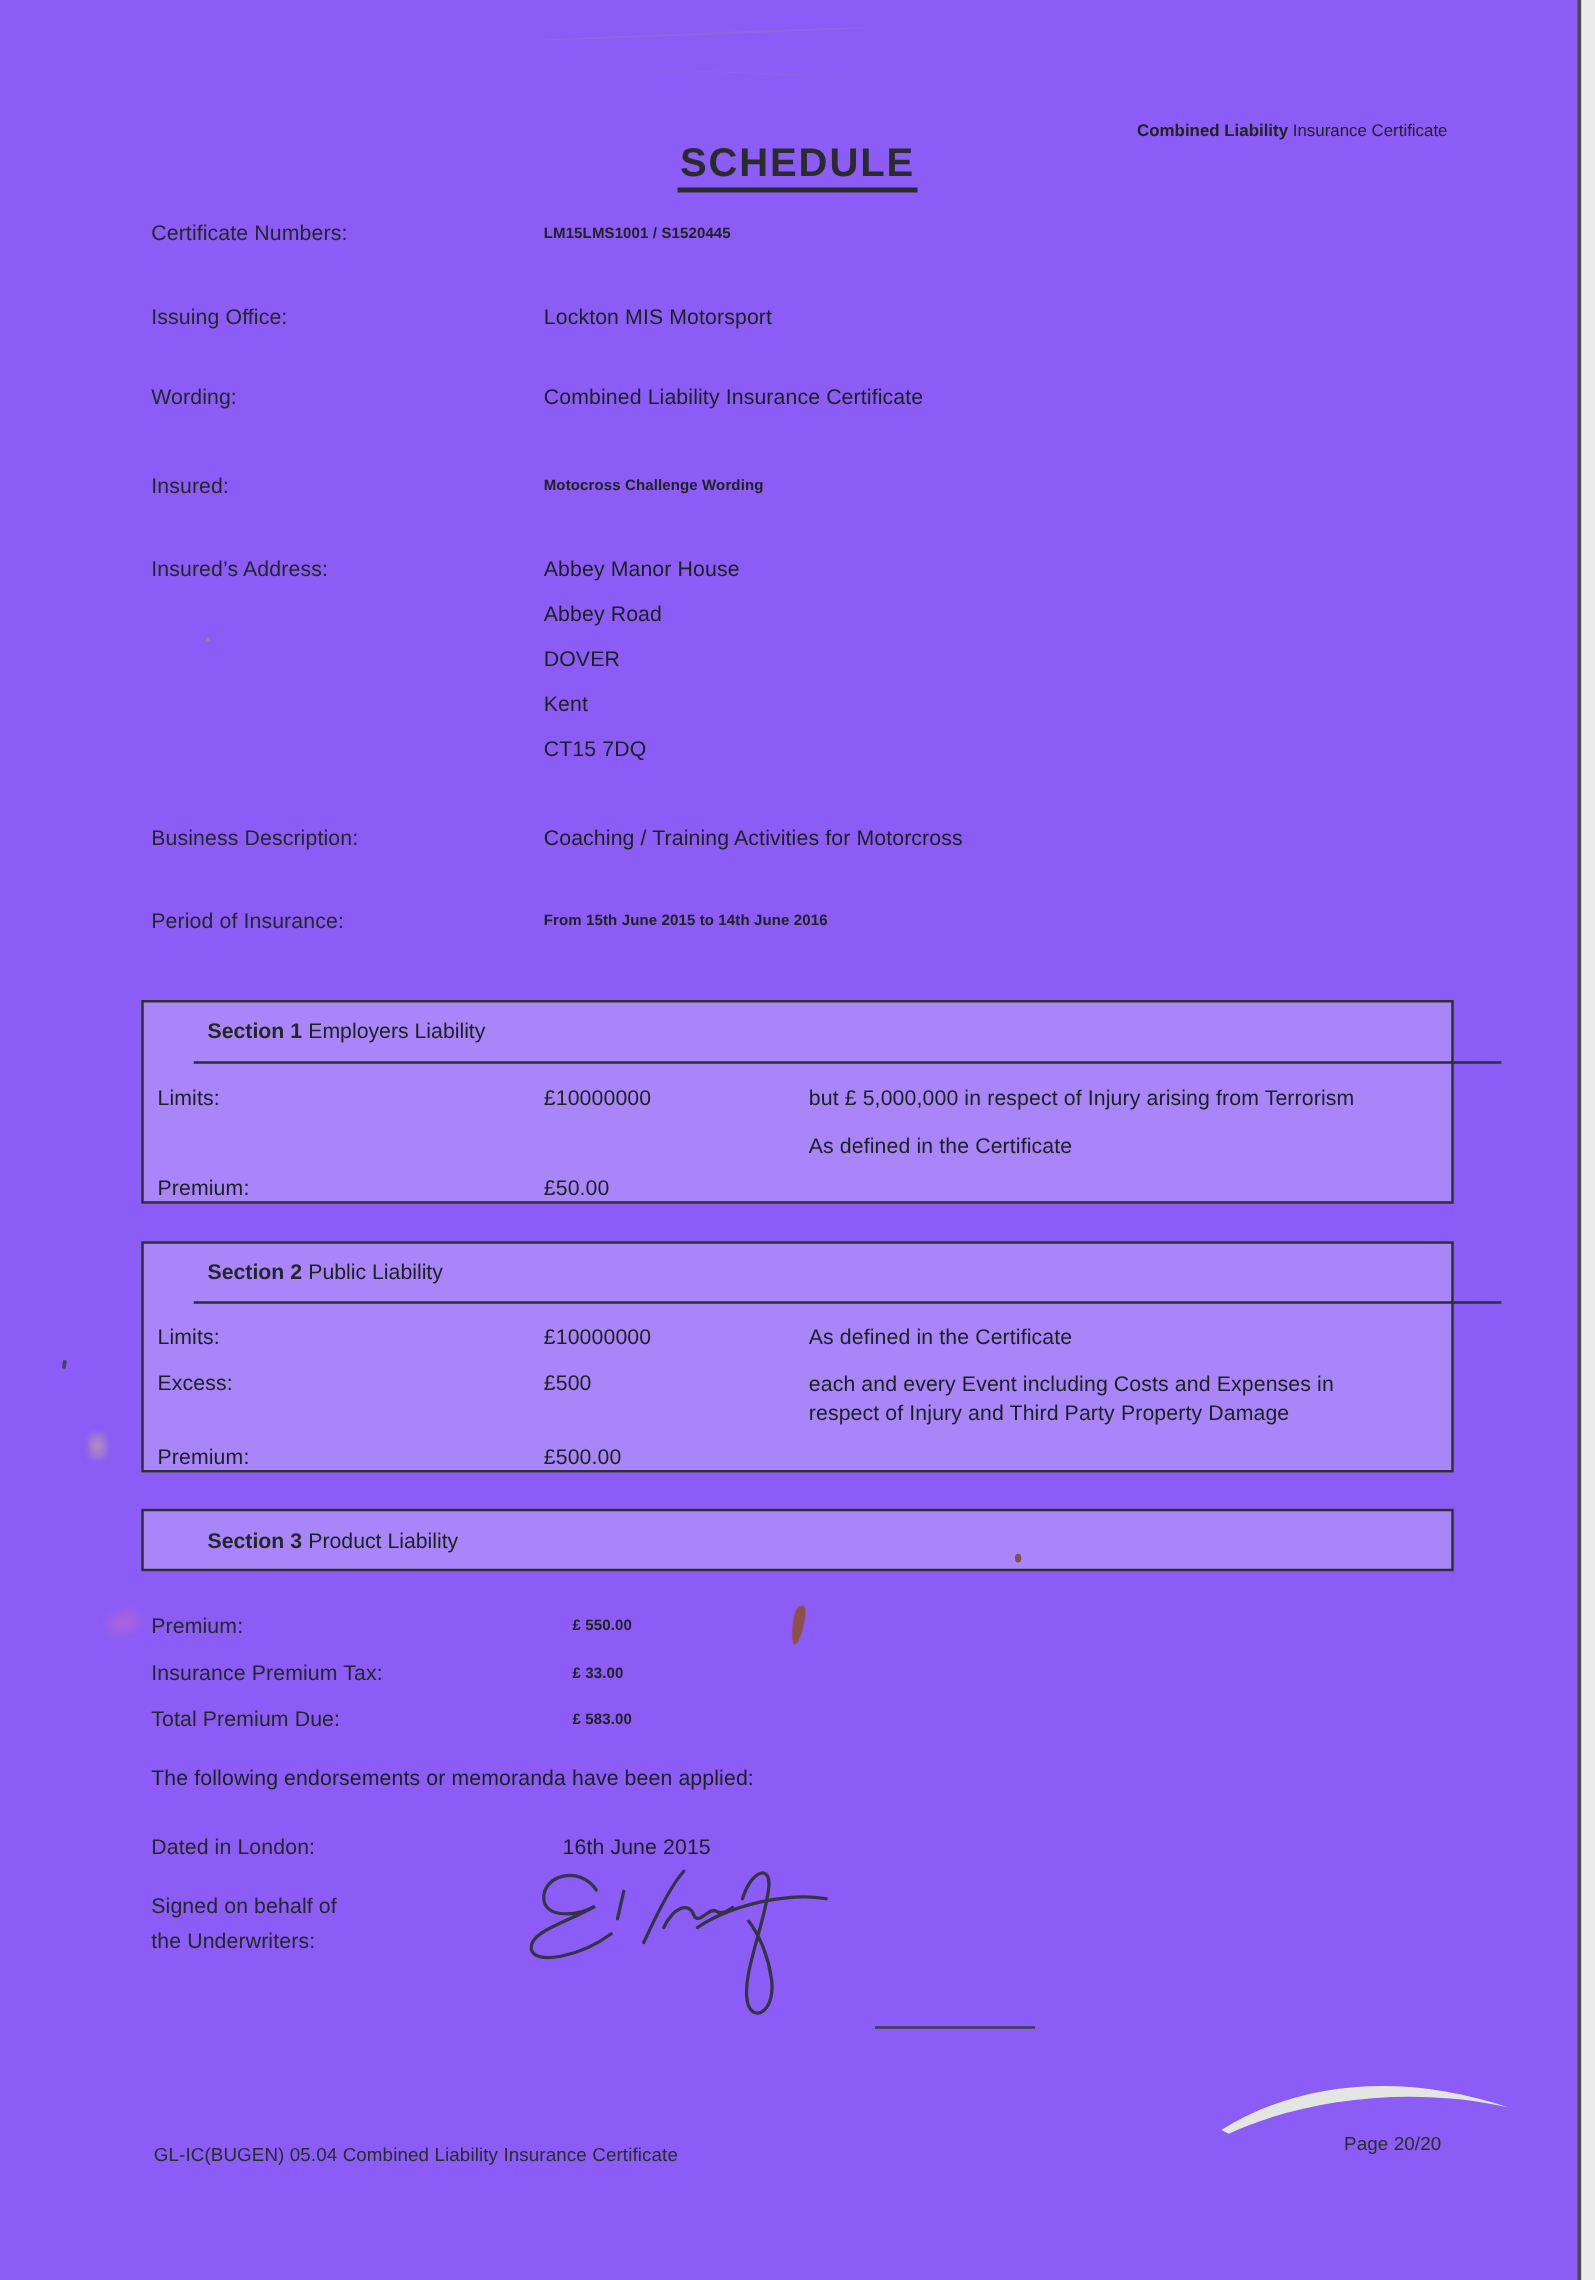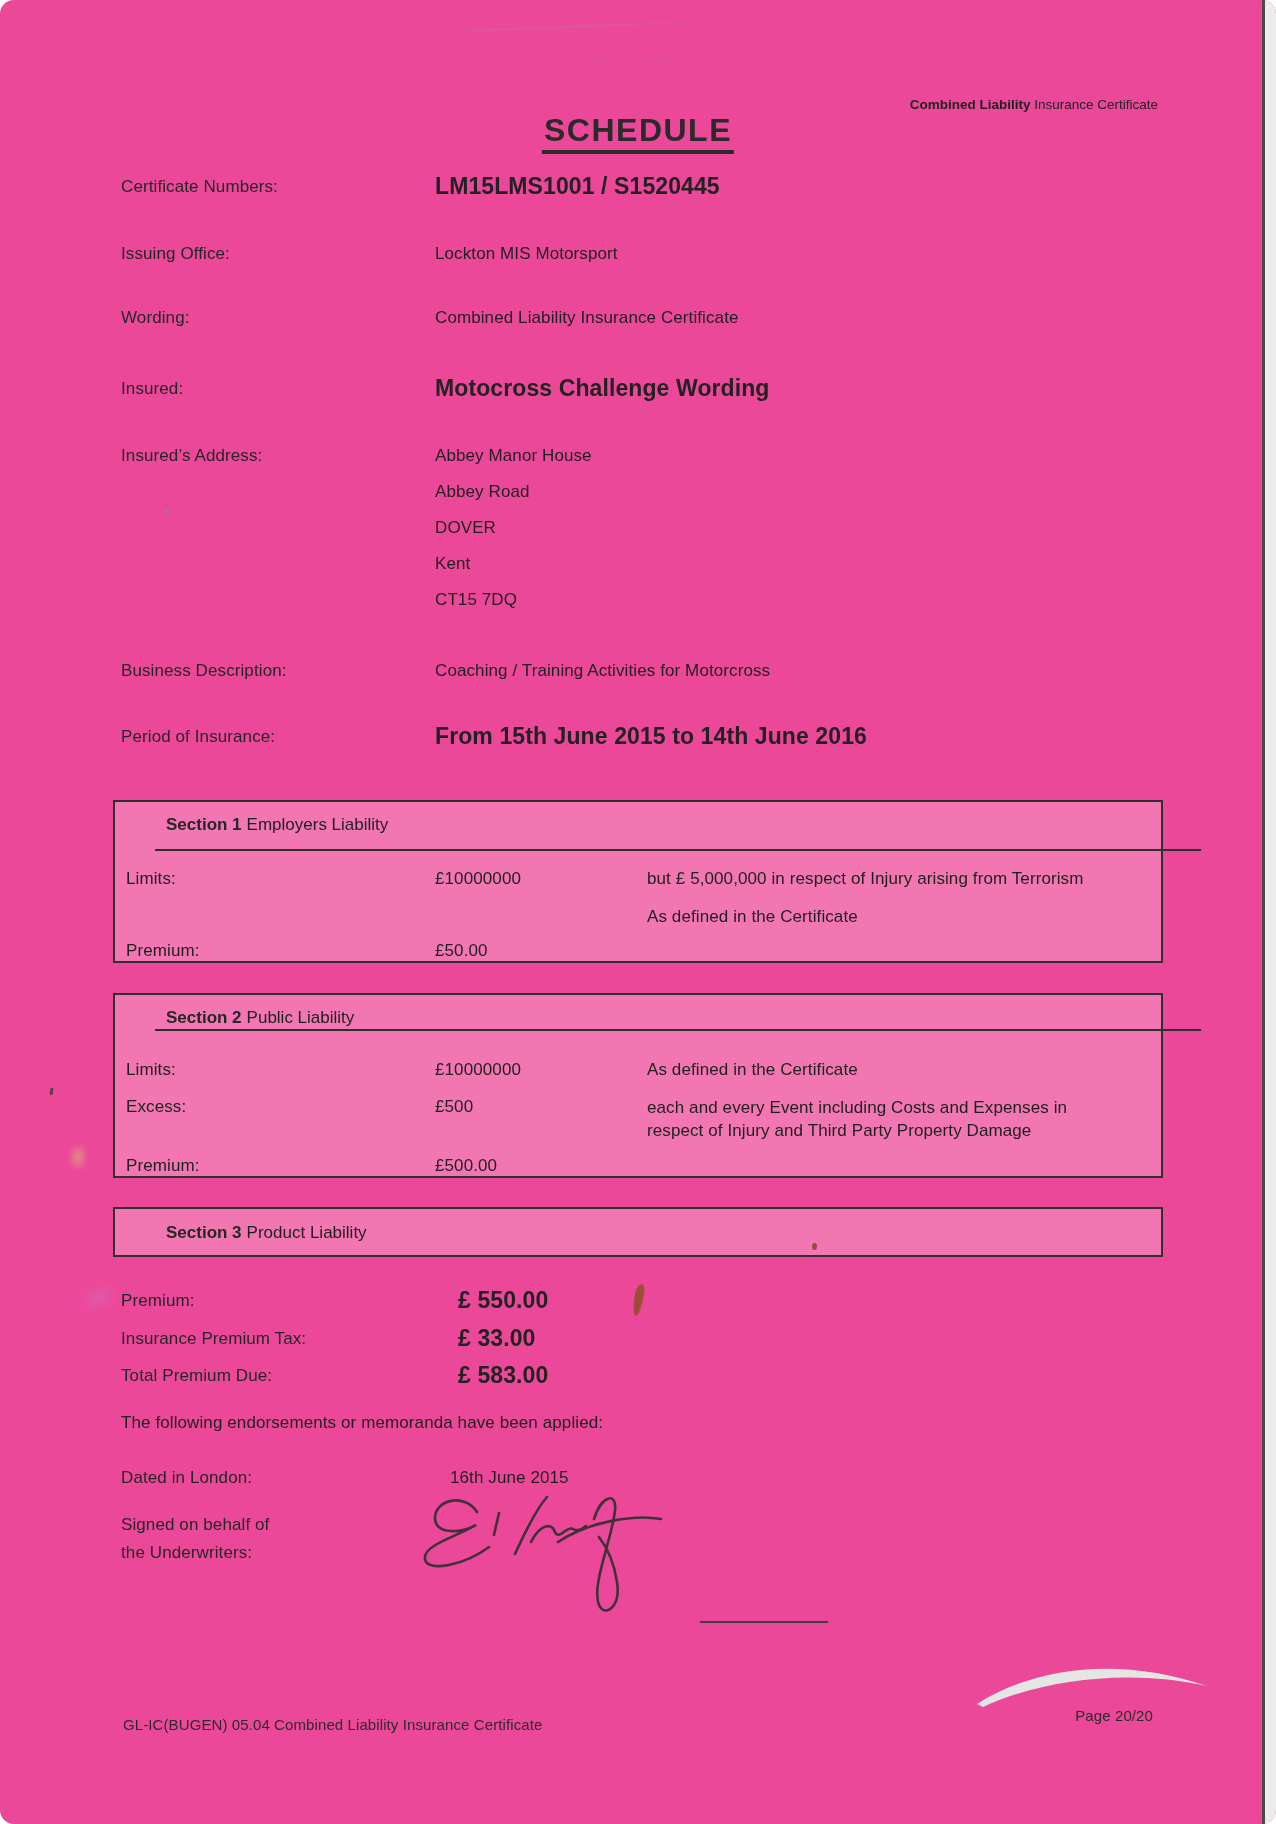--- a/index.html
+++ b/index.html
@@ -3,29 +3,28 @@
 <meta charset="utf-8">
 <style>
   html,body{margin:0;padding:0;}
   body{
     width:1276px;height:1824px;
     font-family:"Liberation Sans",sans-serif;
     background:#ffffff;
   }
   #page{
     position:relative;width:1276px;height:1824px;
-    background:#ec4899;
+    background:#8b5cf6;
     overflow:hidden;
     color:#232323;
-    border-radius:14px;
   }
   .abs{position:absolute;white-space:nowrap;}
   .lbl{font-weight:normal;font-size:17px;line-height:21px;color:#262626;letter-spacing:.1px;}
   .val{font-size:17px;line-height:21px;color:#1f1f1f;letter-spacing:.1px;}
-  .valb{font-size:23px;line-height:21px;font-weight:bold;color:#222;letter-spacing:.1px;}
+  .valb{font-size:12px;line-height:21px;font-weight:bold;color:#222;letter-spacing:.1px;}
   .doc-type{font-size:13.5px;color:#222;}
   .doc-type b{font-weight:bold;}
   .title-wrap{left:0;top:112px;width:1276px;text-align:center;}
   .title{
     display:inline-block;font-size:32px;font-weight:bold;letter-spacing:1.5px;
     color:#2b2b2b;border-bottom:4px solid #2b2b2b;padding:0 2px 1px 2px;
   }
   .secbox{
     position:absolute;left:113px;width:1050px;
     border:2px solid #2f2f2f;background:rgba(255,255,255,0.25);
@@ -96,21 +95,21 @@
     </div>
     <div class="abs val" style="left:11px;top:66px;">Limits:</div>
     <div class="abs val" style="left:320px;top:66px;">£10000000</div>
     <div class="abs val" style="left:532px;top:66px;">but £ 5,000,000 in respect of Injury arising from Terrorism</div>
     <div class="abs val" style="left:532px;top:104px;">As defined in the Certificate</div>
     <div class="abs val" style="left:11px;top:138px;">Premium:</div>
     <div class="abs val" style="left:320px;top:138px;">£50.00</div>
   </div>
 
   <div class="secbox" style="top:993px;height:185px;">
-    <div class="sechdr" style="height:36px;">
+    <div class="sechdr" style="height:48px;">
       <span class="num">Section 2</span><span class="nm">Public Liability</span>
     </div>
     <div class="abs val" style="left:11px;top:64px;">Limits:</div>
     <div class="abs val" style="left:320px;top:64px;">£10000000</div>
     <div class="abs val" style="left:532px;top:64px;">As defined in the Certificate</div>
     <div class="abs val" style="left:11px;top:101px;">Excess:</div>
     <div class="abs val" style="left:320px;top:101px;">£500</div>
     <div class="abs val wrapcol" style="left:532px;top:101px;">each and every Event including Costs and Expenses in respect of Injury and Third Party Property Damage</div>
     <div class="abs val" style="left:11px;top:160px;">Premium:</div>
     <div class="abs val" style="left:320px;top:160px;">£500.00</div>

